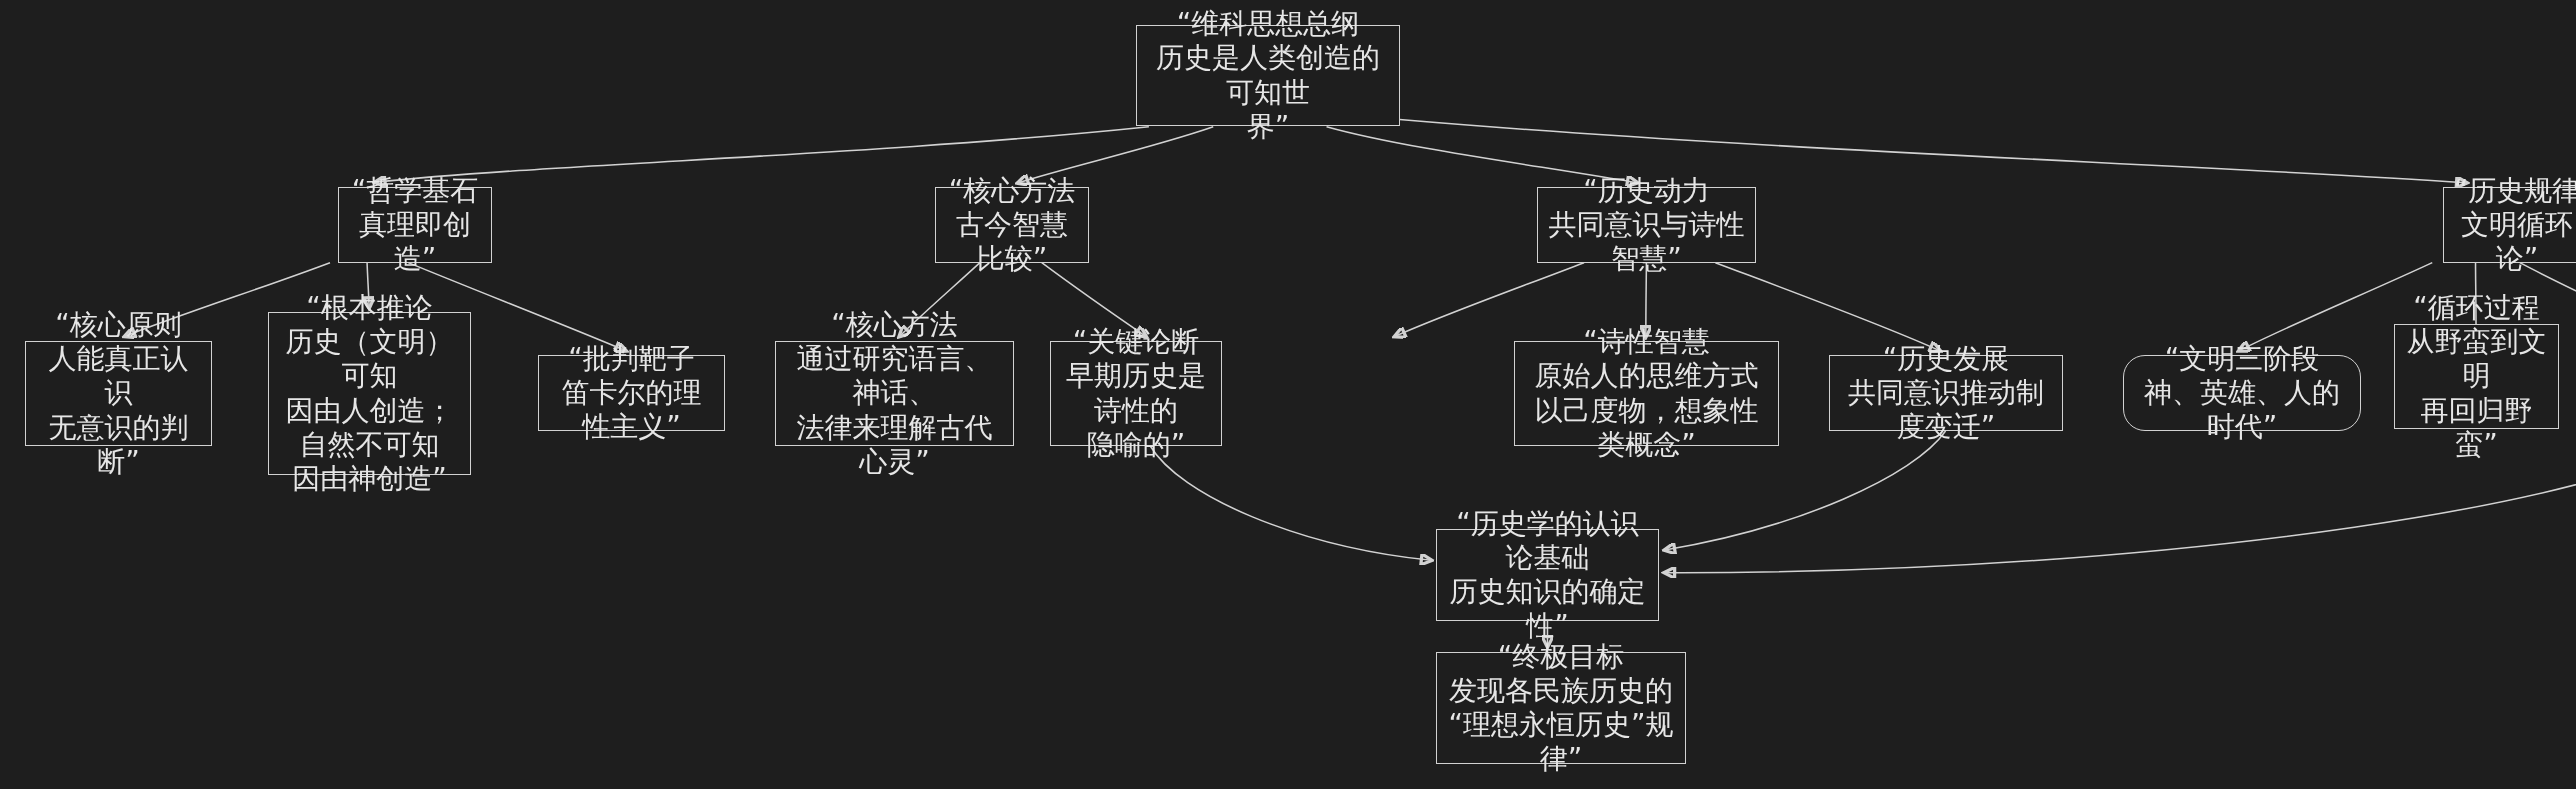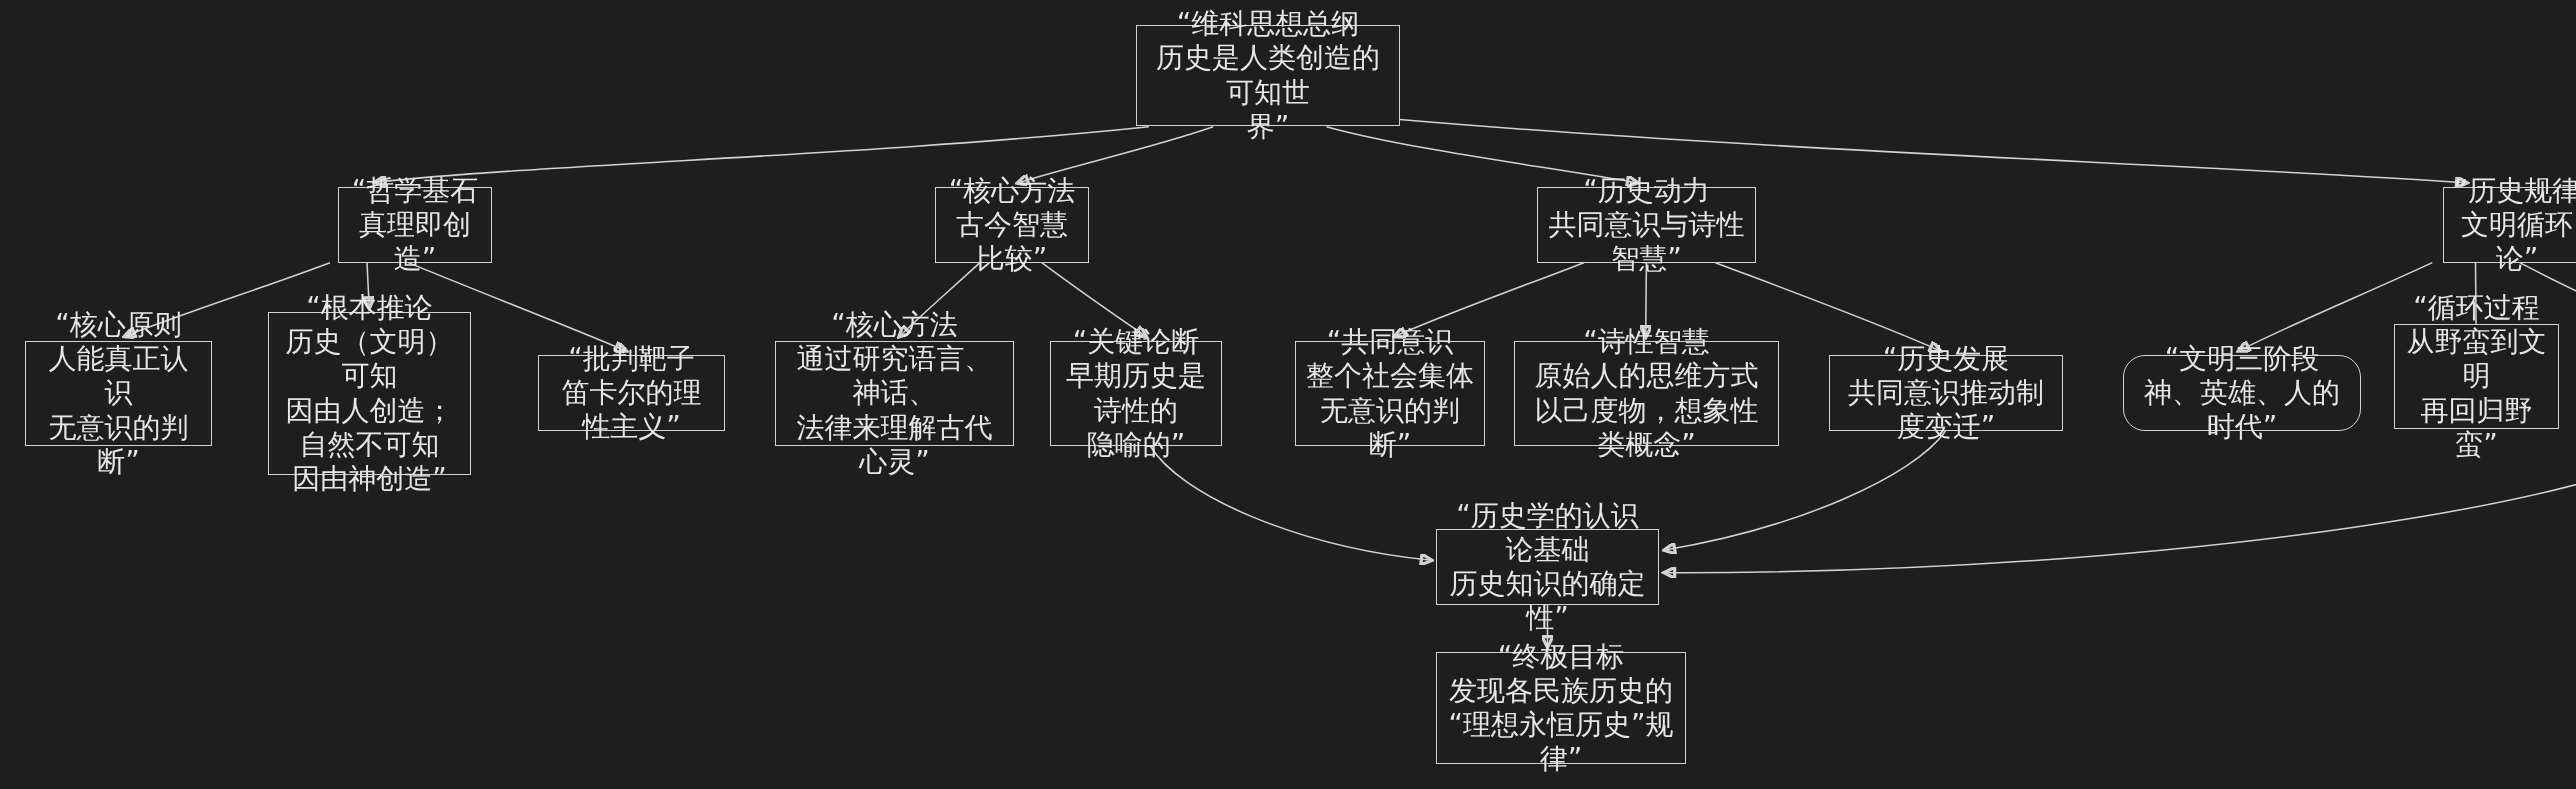--- a/index.html
+++ b/index.html
@@ -45,21 +45,21 @@
   .n-core-principle  { left:   25px; top:  341px; width: 187px; height: 105px; }
   .n-inference       { left:  268px; top:  312px; width: 203px; height: 163px; }
   .n-target-critique { left: 538px; top:  355px; width: 187px; height: 76px; }
   .n-method-detail   { left: 775px; top:  341px; width: 239px; height: 105px; }
   .n-key-assertion   { left: 1050px; top:  341px; width: 172px; height: 105px; }
   .n-common-sense    { left: 1295px; top:  341px; width: 190px; height: 105px; }
   .n-poetic-wisdom   { left: 1514px; top:  341px; width: 265px; height: 105px; }
   .n-history-dev     { left: 1829px; top:  355px; width: 234px; height: 76px; }
   .n-three-stages    { left: 2123px; top:  355px; width: 238px; height: 76px; border-radius: 22px; }
   .n-cycle           { left: 2394px; top:  324px; width: 165px; height: 105px; }
-  .n-epistemology    { left: 1436px; top: 529px; width: 223px; height: 76px; }
+  .n-epistemology    { left: 1436px; top: 529px; width: 223px; height: 92px; }
   .n-goal            { left: 1436px; top: 652px; width: 250px; height: 112px; }
 </style>
 </head>
 <body>
 
 <div class="canvas">
 
   <svg class="edges" viewBox="0 0 5511 1532" xmlns="http://www.w3.org/2000/svg">
     <defs>
       <marker id="arrow" viewBox="0 0 10 10" refX="9" refY="5" markerWidth="10" markerHeight="7" orient="auto-start-reverse">
@@ -109,23 +109,20 @@
 自然不可知
 因由神创造”</div>
   <div class="node n-target-critique">“批判靶子
 笛卡尔的理性主义”</div>
   <div class="node n-method-detail">“核心方法
 通过研究语言、神话、
 法律来理解古代心灵”</div>
   <div class="node n-key-assertion">“关键论断
 早期历史是诗性的
 隐喻的”</div>
-  <div class="node n-common-sense">“共同意识
-整个社会集体
-无意识的判断”</div>
   <div class="node n-poetic-wisdom">“诗性智慧
 原始人的思维方式
 以己度物，想象性类概念”</div>
   <div class="node n-history-dev">“历史发展
 共同意识推动制度变迁”</div>
   <div class="node n-three-stages">“文明三阶段
 神、英雄、人的时代”</div>
   <div class="node n-cycle">“循环过程
 从野蛮到文明
 再回归野蛮”</div>

